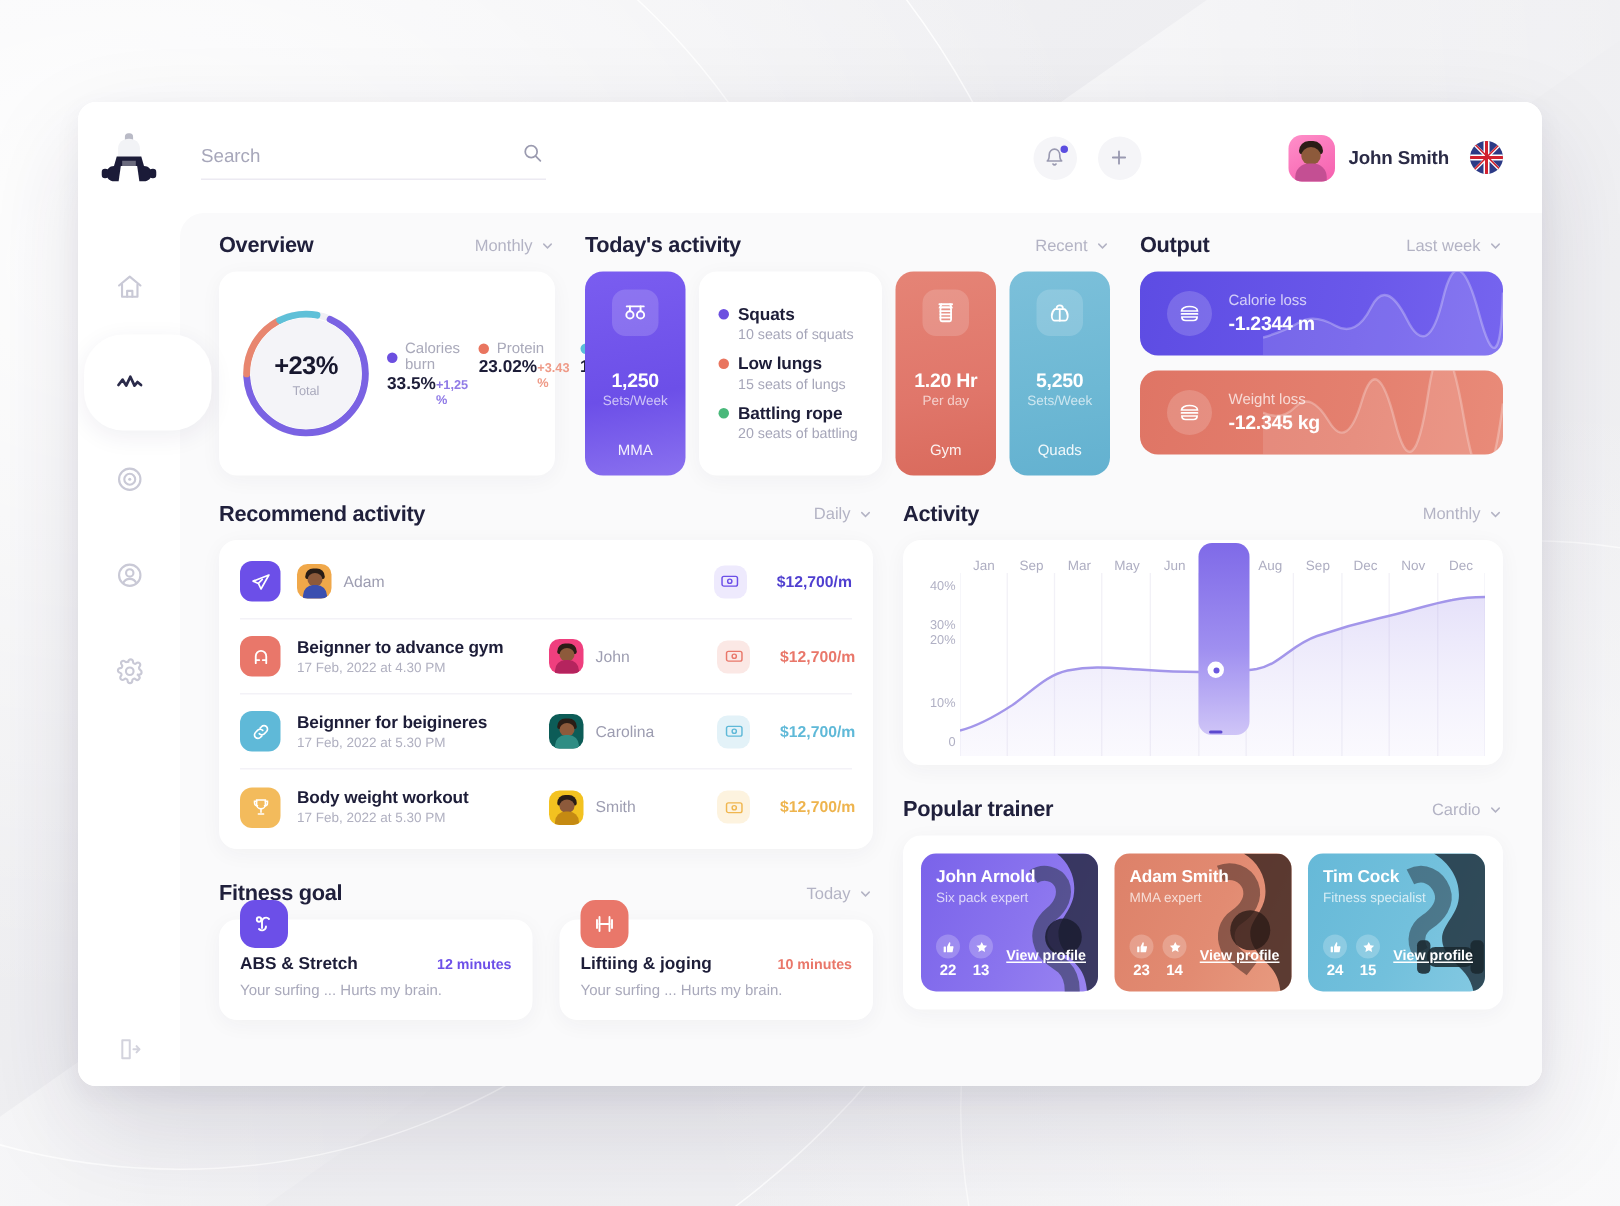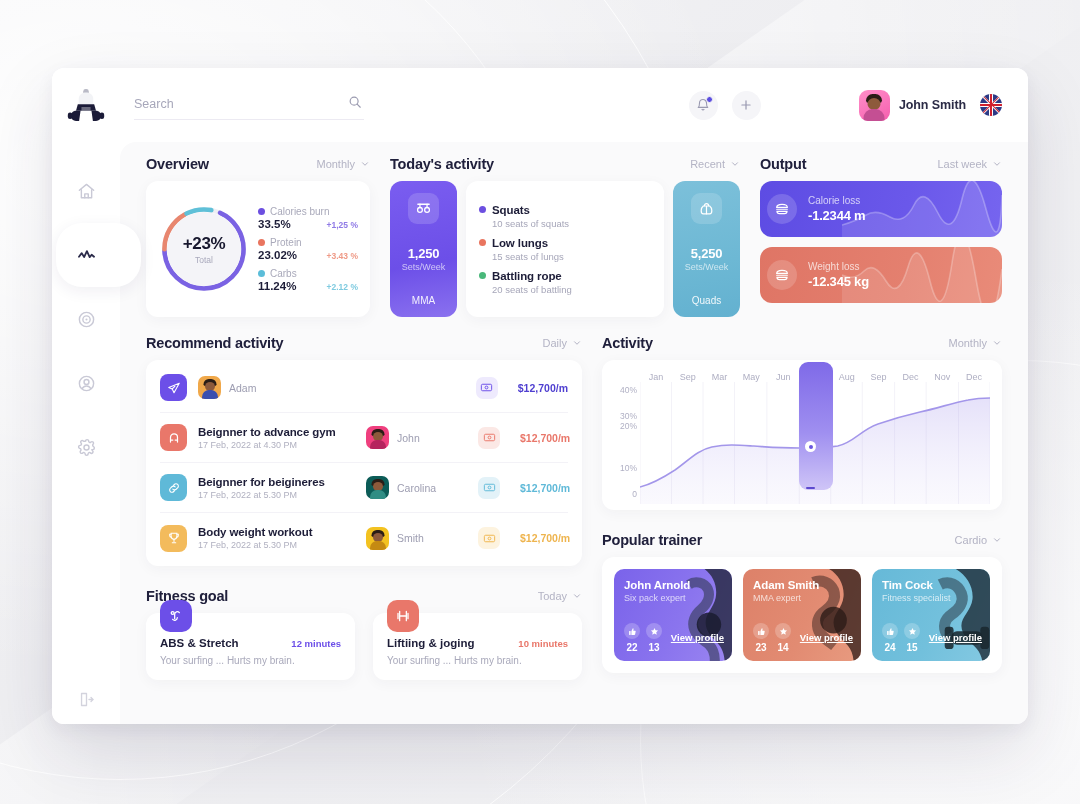--- a/index.html
+++ b/index.html
@@ -141,21 +141,21 @@
   
   .ov-card { padding: 13px 12px; display: flex; align-items: center; gap: 8px; height: 136px; }
   .donut-wrap { position: relative; width: 92px; height: 92px; flex: 0 0 92px; }
   .donut-hole {
     position: absolute; inset: 9px;
     background: #f4f4f8; border-radius: 50%;
     display: flex; flex-direction: column; align-items: center; justify-content: center;
   }
   .donut-val { font-size: 17px; font-weight: bold; color: #17172e; letter-spacing: -0.4px; }
   .donut-lbl { font-size: 8.5px; color: #a9a9bc; margin-top: 1px; }
-  .legend { flex: 1; min-width: 0; display: flex; flex-direction: column; gap: 7px; }
+  .legend { flex: 1; min-width: 0; display: flex; flex-direction: row; gap: 7px; }
   .lg-row .lg-top { display: flex; align-items: center; gap: 5px; }
   .lg-dot { width: 7px; height: 7px; border-radius: 50%; flex: 0 0 7px; }
   .lg-name { font-size: 10px; color: #a9a9ba; }
   .lg-bot { display: flex; align-items: baseline; justify-content: space-between; margin-top: 1px; }
   .lg-pct { font-size: 11.5px; font-weight: bold; color: #1d1d38; }
   .lg-chg { font-size: 8.5px; font-weight: bold; }
 
   
   .today-row { display: flex; gap: 9px; height: 136px; }
   .tile {
@@ -174,21 +174,21 @@
   .tile-foot { font-size: 10px; color: rgba(255,255,255,0.9); margin-top: auto; padding-top: 12px; }
   .tile-mid { display: flex; flex-direction: column; align-items: center; margin-top: auto; }
 
   .sets-card { flex: 1; min-width: 0; padding: 11px 11px 11px 13px; display: flex; flex-direction: column; justify-content: center; gap: 8px; }
   .set-item .set-top { display: flex; align-items: center; gap: 6px; }
   .set-dot { width: 7px; height: 7px; border-radius: 50%; flex: 0 0 7px; }
   .set-name { font-size: 11.5px; font-weight: bold; color: #1d1d38; letter-spacing: -0.1px; }
   .set-desc { font-size: 9.5px; color: #a6a6b9; margin-top: 2px; margin-left: 13px; }
 
   
-  .out-card { height: 56px; border-radius: 12px; display: flex; align-items: center; gap: 11px; padding: 0 7px; position: relative; overflow: hidden; margin-bottom: 10px; }
+  .out-card { height: 56px; border-radius: 12px; display: flex; align-items: center; gap: 11px; padding: 0 18px; position: relative; overflow: hidden; margin-bottom: 10px; }
   .out-icon { width: 30px; height: 30px; border-radius: 50%; background: rgba(255,255,255,0.17); display: flex; align-items: center; justify-content: center; flex: 0 0 30px; z-index: 2; }
   .out-icon svg { width: 16px; height: 16px; display:block; }
   .out-txt { z-index: 2; }
   .out-lbl { font-size: 10px; color: rgba(255,255,255,0.72); }
   .out-val { font-size: 13px; font-weight: bold; color: #fff; margin-top: 2px; letter-spacing: -0.2px; }
   .out-spark { position: absolute; right: 0; top: 0; bottom: 0; width: 160px; z-index: 1; }
 
   
   .row2 { display: flex; gap: 20px; margin-top: 16px; flex: 1; min-height: 0; }
   .col-left { width: 436px; flex: 0 0 436px; display: flex; flex-direction: column; }
@@ -503,20 +503,35 @@
               </div>
               <div class="set-item">
                 <div class="set-top">
                     <span class="set-dot" style="background:#49b87a"></span>
                     <span class="set-name">Battling rope</span>
                   </div>
                 <div class="set-desc">20 seats of battling</div>
               </div>
             </div>
 
+            <div class="tile" style="background:linear-gradient(170deg,#e58476,#e0766a 60%,#d96a5c);">
+              <div class="tile-icon">
+                <svg viewBox="0 0 24 24" fill="none" stroke="#fff" stroke-width="1.7" stroke-linecap="round">
+                    <path d="M6 4h12"></path>
+                    <path d="M8 4 6.5 7h11L16 4"></path>
+                    <rect x="7" y="7" width="10" height="13" rx="1.4"></rect>
+                    <path d="M7 10.5h10M7 13.5h10M7 16.5h10"></path>
+                  </svg>
+              </div>
+              <div class="tile-mid">
+                <span class="tile-num">1.20 Hr</span>
+                <span class="tile-sub">Per day</span>
+              </div>
+              <span class="tile-foot">Gym</span>
+            </div>
 
             <div class="tile" style="background:linear-gradient(170deg,#7cc0da,#6db8d4 60%,#63b1d0);">
               <div class="tile-icon">
                 <svg viewBox="0 0 24 24" fill="none" stroke="#fff" stroke-width="1.7" stroke-linecap="round">
                     <path d="M9 8a3 3 0 0 1 6 0"></path>
                     <path d="M7.5 8.5C5.6 10 4.5 12.3 4.5 15c0 2.6 1.4 4.5 3 4.5h9c1.6 0 3-1.9 3-4.5 0-2.7-1.1-5-3-6.5z"></path>
                     <path d="M12 9v10.5"></path>
                   </svg>
               </div>
               <div class="tile-mid">

